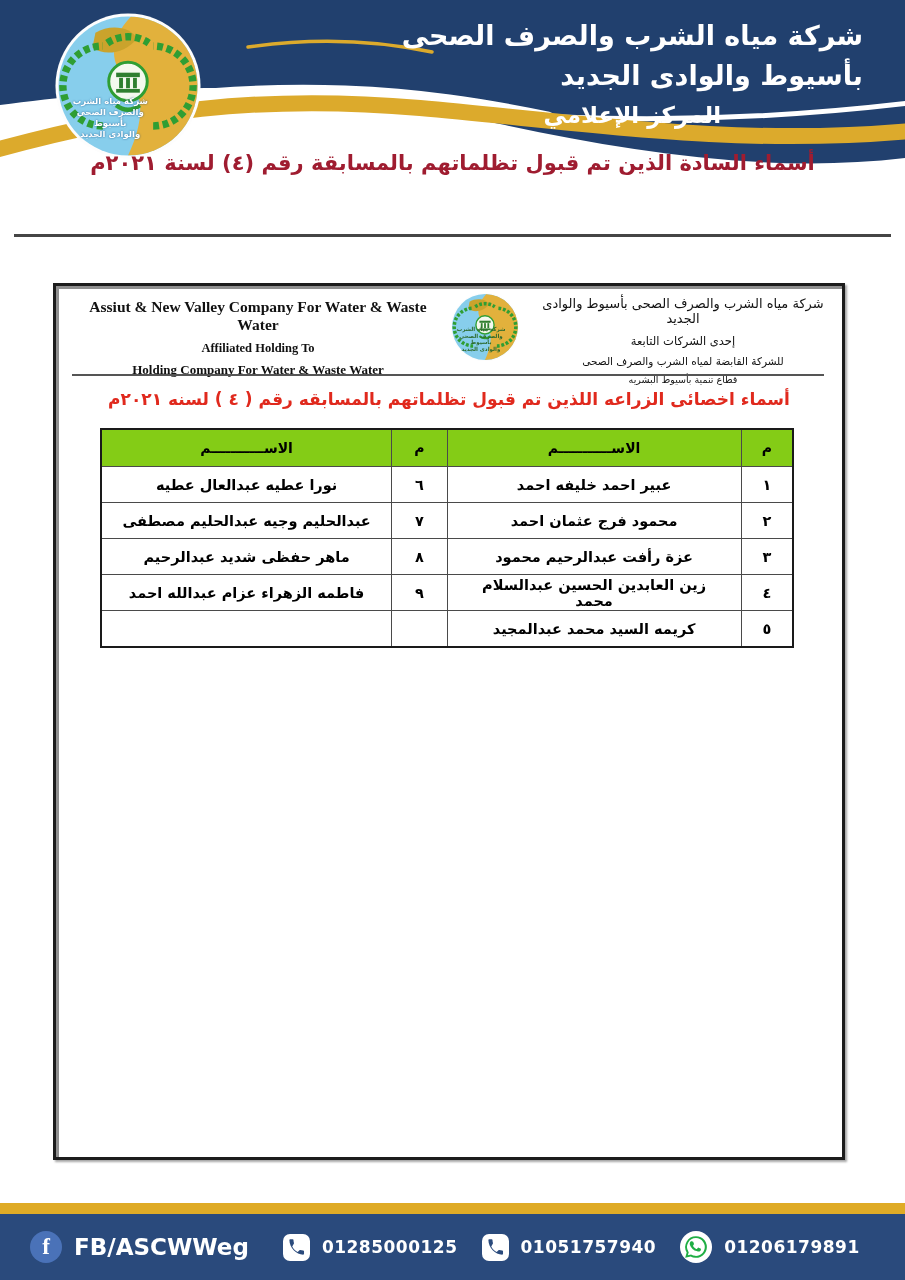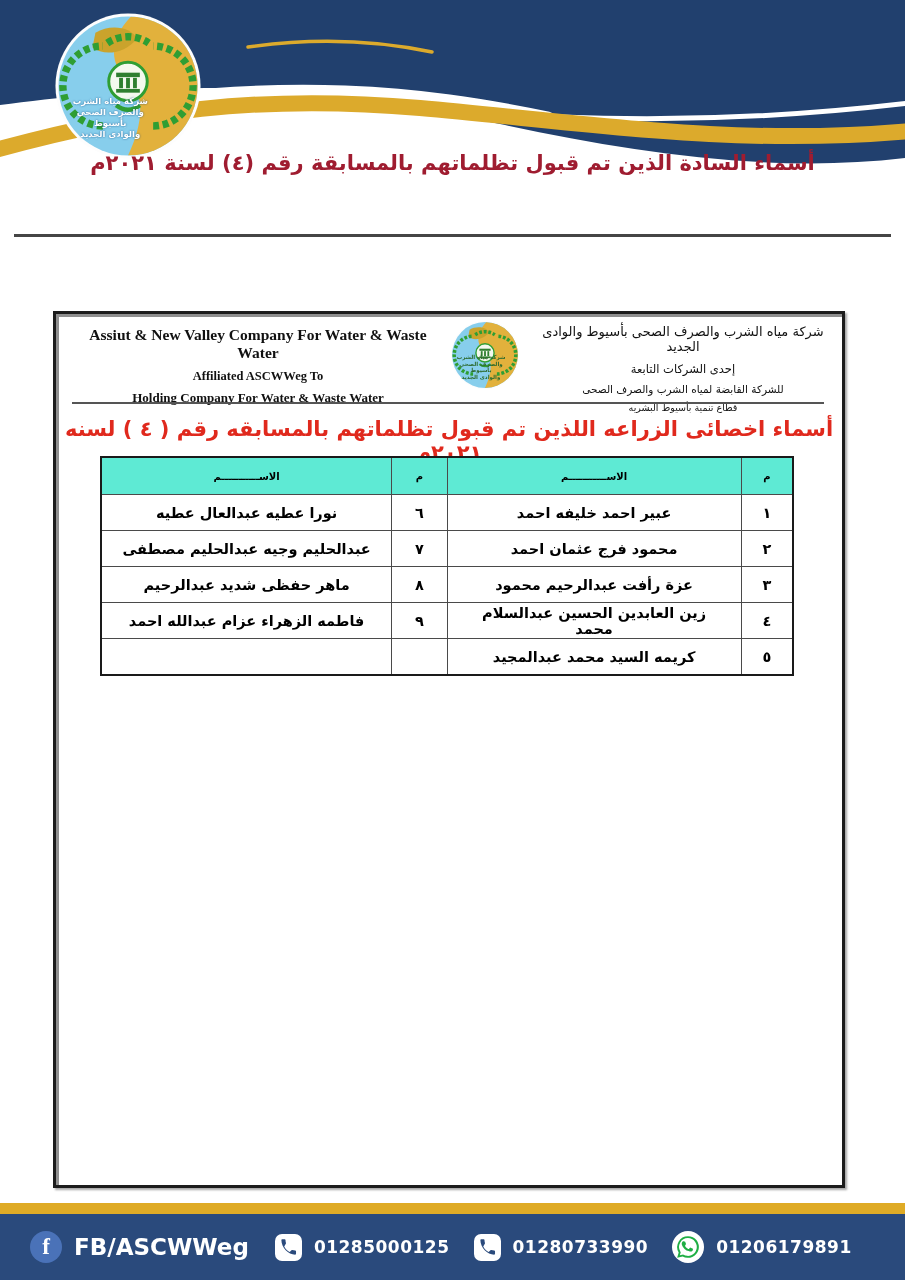--- a/index.html
+++ b/index.html
@@ -18,54 +18,54 @@
   .logo-overlay{position:absolute;left:5%;top:57%;width:66%;color:#fff;font-weight:bold;
     font-size:8.5px;line-height:11px;text-align:center;direction:rtl;text-shadow:0 0 2px rgba(0,60,120,.8);}
 
   .announcement{position:absolute;top:151px;left:0;width:100%;text-align:center;direction:rtl;
     color:#9f1c30;font-weight:bold;font-size:21px;}
 
   .divider{position:absolute;top:234px;left:14px;width:877px;height:3px;background:#454545;}
 
   
   .page{position:absolute;left:53px;top:283px;width:786px;height:871px;background:#fff;
-    border:3px solid #1c1c1c;box-shadow:3px 3px 0 #8f8f8f inset, 2px 2px 2px rgba(0,0,0,.35);margin-top:28px;}
+    border:3px solid #1c1c1c;box-shadow:3px 3px 0 #8f8f8f inset, 2px 2px 2px rgba(0,0,0,.35);}
   .lh-en{position:absolute;left:16px;top:12px;width:372px;text-align:center;color:#111;
     font-family:"Liberation Serif",serif;font-weight:bold;}
   .e1{font-size:15.5px;margin-bottom:7px;}
   .e2{font-size:12.5px;margin-bottom:6px;}
   .e3{font-size:13px;}
   .logo-small{left:394px;top:6px;width:70px;height:70px;}
   .logo-small-text{position:absolute;left:396px;top:40px;width:58px;font-size:5.5px;line-height:6.5px;
     color:#2e6b2e;font-weight:bold;text-align:center;direction:rtl;}
   .lh-ar{position:absolute;right:8px;top:10px;width:302px;text-align:center;direction:rtl;color:#111;font-weight:normal;}
   .a1{font-size:13px;margin-bottom:8px;}
   .a2{font-size:11.5px;margin-bottom:7px;}
   .a3{font-size:10.5px;margin-bottom:7px;}
   .a4{font-size:9.5px;}
   .lh-rule{position:absolute;top:88px;left:16px;width:752px;height:2px;background:#555;}
 
   .doc-title{position:absolute;top:103px;left:0;width:100%;text-align:center;direction:rtl;
-    color:#e0291d;font-weight:bold;font-size:21px;}
+    color:#e0291d;font-weight:bold;font-size:17px;}
 
   table.names{position:absolute;top:142px;left:44px;width:694px;border-collapse:collapse;direction:rtl;
     table-layout:fixed;color:#000;font-weight:bold;border:2.5px solid #1a1a1a;}
   table.names th,table.names td{border:1.6px solid #4a4a4a;}
-  table.names th{height:34px;background:#5eead4;font-size:10px;text-align:center;}
+  table.names th{height:34px;background:#84cc16;font-size:14px;text-align:center;}
   table.names td{height:35px;font-size:14.5px;text-align:center;vertical-align:middle;background:#fff;padding:0 16px;}
   td.num{background:#b9c6e6;vertical-align:top;padding-top:3px;font-size:13.5px;}
   td.shaded{background:#b9c6e6;}
 
   
   .footer-gold{position:absolute;top:1203px;left:0;width:905px;height:11px;background:#dfab26;}
   .footer-bar{position:absolute;top:1214px;left:0;width:905px;height:66px;background:#2a4a7c;
     display:flex;align-items:center;gap:12px;padding-left:30px;box-sizing:border-box;color:#fff;font-weight:bold;}
   .fb-icon{width:32px;height:32px;border-radius:50%;background:#4a72b8;display:flex;align-items:center;
     justify-content:center;font-family:"Liberation Serif",serif;font-size:23px;color:#fff;flex:0 0 auto;}
-  .fb-label{font-size:23px;margin-right:14px;}
+  .fb-label{font-size:23px;margin-right:22px;}
   .ph-icon{width:27px;height:27px;border-radius:7px;background:#fff;display:flex;align-items:center;
     justify-content:center;flex:0 0 auto;}
   .wa-icon{width:32px;height:32px;border-radius:50%;background:#fff;display:flex;align-items:center;
     justify-content:center;flex:0 0 auto;}
   .num{font-size:17px;margin-right:12px;letter-spacing:.5px;}
 </style>
 </head>
 <body>
 
 <div class="canvas">
@@ -103,31 +103,36 @@
         <rect x="42" y="52" width="16" height="2.5" fill="#2f7f2f"></rect>
         <path d="M42,63 Q50,69 58,63" stroke="#2f9e33" stroke-width="3" fill="none"></path>
       </svg>
       <div class="logo-overlay">
         <div>شركة مياه الشرب</div>
         <div>والصرف الصحي بأسيوط</div>
         <div>والوادى الجديد</div>
       </div>
     </div>
 
+    <div class="banner-text">
+      <div class="bt1">شركة مياه الشرب والصرف الصحى</div>
+      <div class="bt2">بأسيوط والوادى الجديد</div>
+      <div class="bt3">المركز الإعلامي</div>
+    </div>
   </div>
 
   <div class="announcement">أسماء السادة الذين تم قبول تظلماتهم بالمسابقة رقم (٤) لسنة ٢٠٢١م</div>
 
   <div class="divider"></div>
 
   <section class="page">
 
     <div class="lh-en">
       <div class="e1">Assiut &amp; New Valley Company For Water  &amp; Waste Water</div>
-      <div class="e2">Affiliated ASCWWeg To</div>
+      <div class="e2">Affiliated Holding To</div>
       <div class="e3">Holding Company For Water &amp; Waste Water</div>
     </div>
 
     <div class="logo logo-small">
       <svg width="70" height="70" viewBox="0 0 100 100">
         <defs>
             <clipPath id="lcB">
               <circle cx="50" cy="50" r="47"></circle>
             </clipPath>
           </defs>
@@ -224,21 +229,21 @@
           <path fill="#2a4a7c" d="M6.6 10.8c1.5 3 3.9 5.4 6.9 6.9l2.3-2.3c.3-.3.7-.4 1-.2 1.2.4 2.4.6 3.7.6.6 0 1 .4 1 1V20c0 .6-.4 1-1 1C11.8 21 3 12.2 3 2.5c0-.6.4-1 1-1h3.2c.6 0 1 .4 1 1 0 1.3.2 2.5.6 3.7.1.3 0 .7-.2 1L6.6 10.8z"></path>
         </svg>
     </span>
     <span class="num">01285000125</span>
 
     <span class="ph-icon">
       <svg width="19" height="19" viewBox="0 0 24 24">
           <path fill="#2a4a7c" d="M6.6 10.8c1.5 3 3.9 5.4 6.9 6.9l2.3-2.3c.3-.3.7-.4 1-.2 1.2.4 2.4.6 3.7.6.6 0 1 .4 1 1V20c0 .6-.4 1-1 1C11.8 21 3 12.2 3 2.5c0-.6.4-1 1-1h3.2c.6 0 1 .4 1 1 0 1.3.2 2.5.6 3.7.1.3 0 .7-.2 1L6.6 10.8z"></path>
         </svg>
     </span>
-    <span class="num">01280733990</span>
+    <span class="num">01051757940</span>
 
     <span class="wa-icon">
       <svg width="26" height="26" viewBox="0 0 24 24">
         <path fill="#1fae44" d="M12 2a10 10 0 0 0-8.6 15.1L2 22l5.1-1.3A10 10 0 1 0 12 2zm0 1.8a8.2 8.2 0 1 1-4.2 15.3l-.3-.2-3 .8.8-2.9-.2-.3A8.2 8.2 0 0 1 12 3.8z"></path>
         <path fill="#1fae44" d="M8.9 7.2c-.2-.5-.4-.5-.6-.5h-.5c-.2 0-.5.1-.7.3-.2.3-.9.9-.9 2.1s.9 2.4 1 2.6c.1.2 1.8 2.8 4.4 3.8 2.2.9 2.6.7 3.1.6.5 0 1.5-.6 1.7-1.2.2-.6.2-1.1.2-1.2-.1-.1-.2-.2-.5-.3l-1.7-.8c-.2-.1-.4-.1-.6.1l-.8 1c-.1.2-.3.2-.5.1-.2-.1-1-.4-1.9-1.2-.7-.6-1.2-1.4-1.3-1.6-.1-.2 0-.4.1-.5l.4-.5c.1-.2.2-.3.3-.5.1-.2 0-.4 0-.5l-.7-1.8z"></path>
       </svg>
     </span>
     <span class="num">01206179891</span>
 
   </div>

